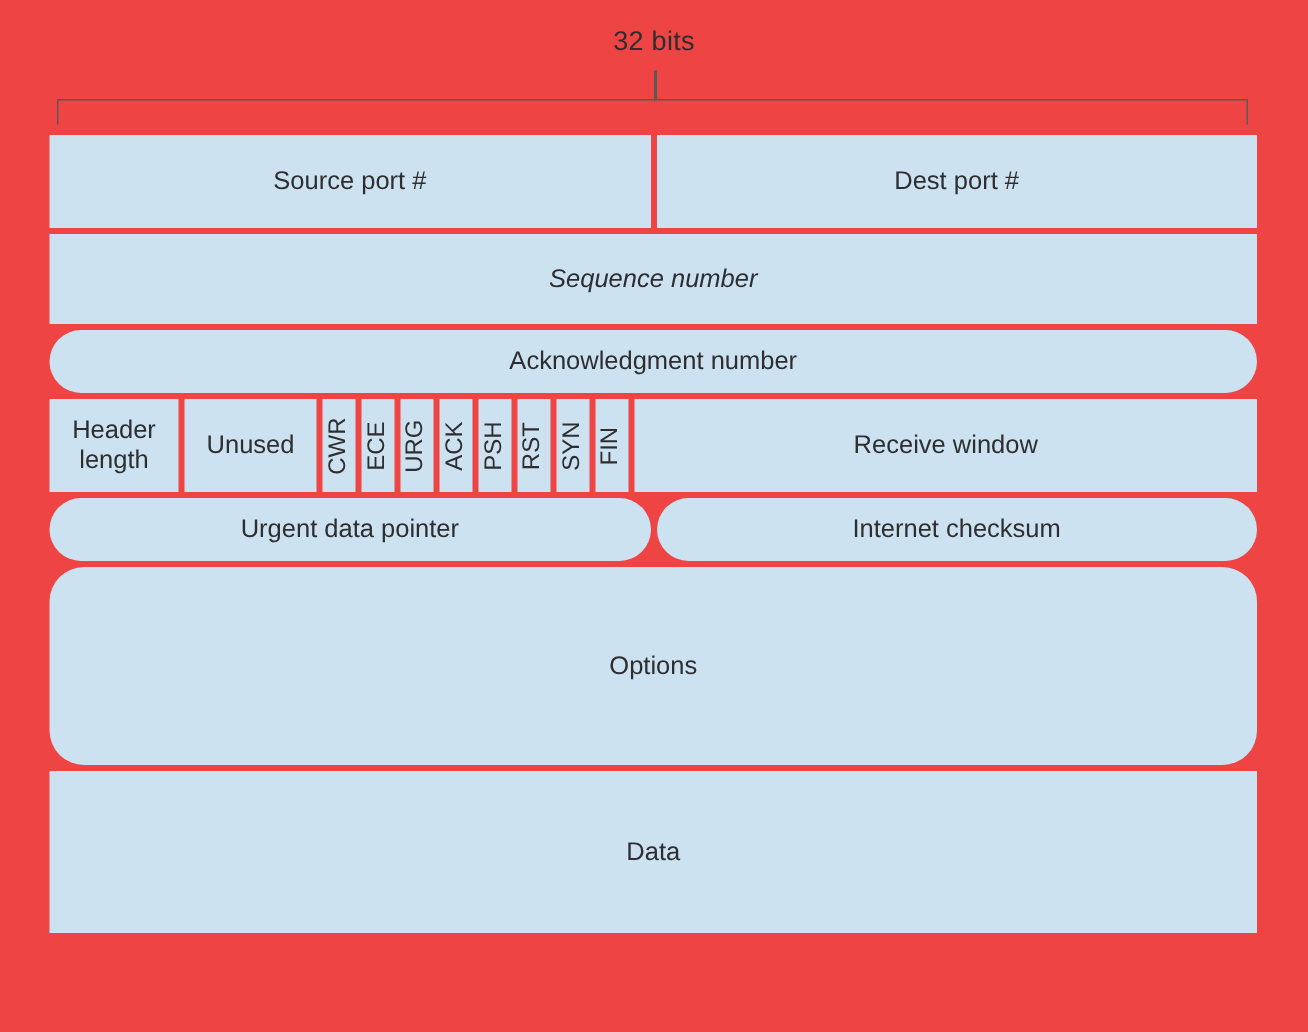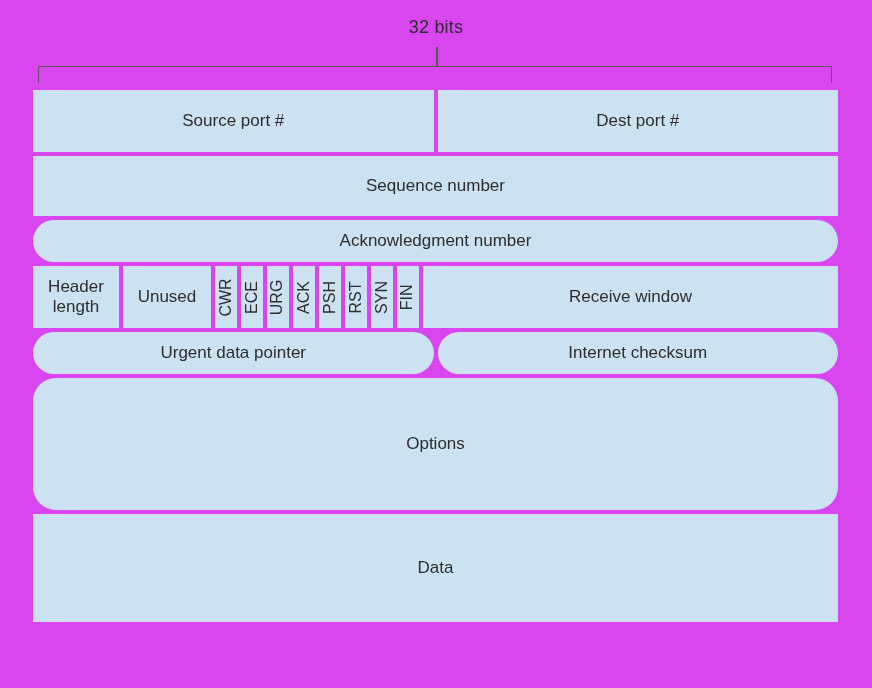--- a/index.html
+++ b/index.html
@@ -4,21 +4,21 @@
 <style>
   html, body {
     margin: 0;
     padding: 0;
     background: #ffffff;
   }
   .figure {
     position: relative;
     width: 872px;
     height: 688px;
-    background: #d946ef;
+    background: #ef4444;
     font-family: "Liberation Sans", "DejaVu Sans", sans-serif;
     color: var(--label-text, #2e2e30);
     overflow: hidden;
   }
 
   
   .bits-label {
     position: absolute;
     top: 17px;
     left: 0;
@@ -67,21 +67,21 @@
     align-items: center;
     justify-content: center;
     text-align: center;
     font-size: 17px;
     line-height: 1.18;
     box-sizing: border-box;
   }
   .row.split .cell, .row.full .cell { flex: 1; }
 
   .h62  { height: 62px; }
-  .h60  { height: 60px; }
+  .h60  { height: 60px; font-style: italic; }
   .h58  { height: 42px; border-radius: 21px; }
   .h132 { height: 132px; border-radius: 23px; }
   .h120 { height: 108px; }
 
   
   .cell.hl     { width: 86px;  flex: none; padding: 0 4px; }
   .cell.unused { width: 88px;  flex: none; }
   .cell.flag   { width: 22px;  flex: none; overflow: visible; }
   .cell.rw     { flex: 1; }
   .cell.flag span {

